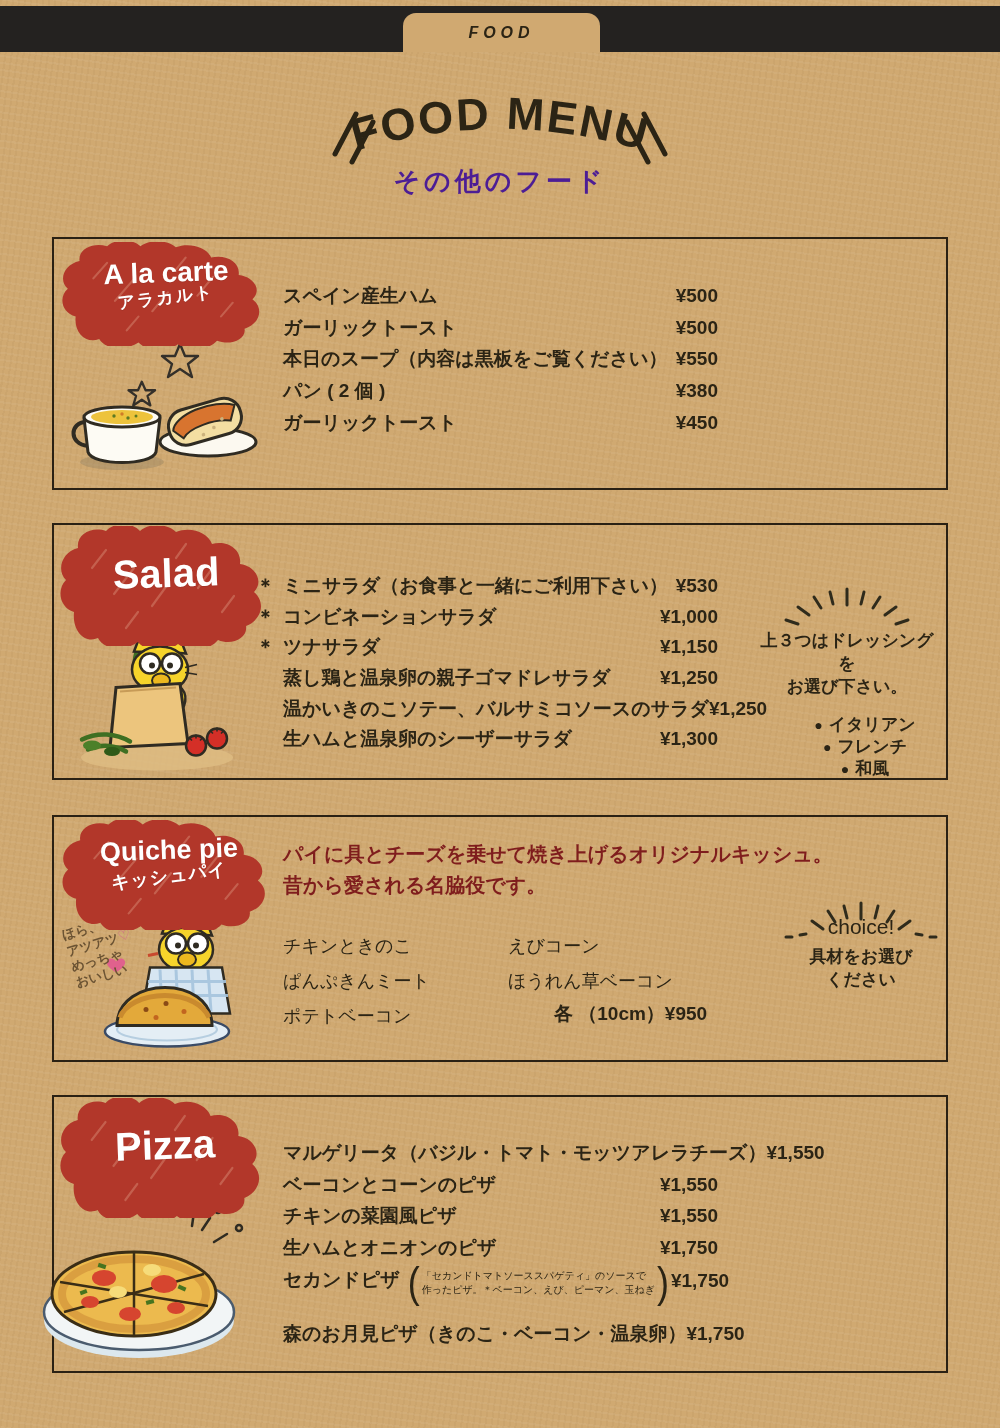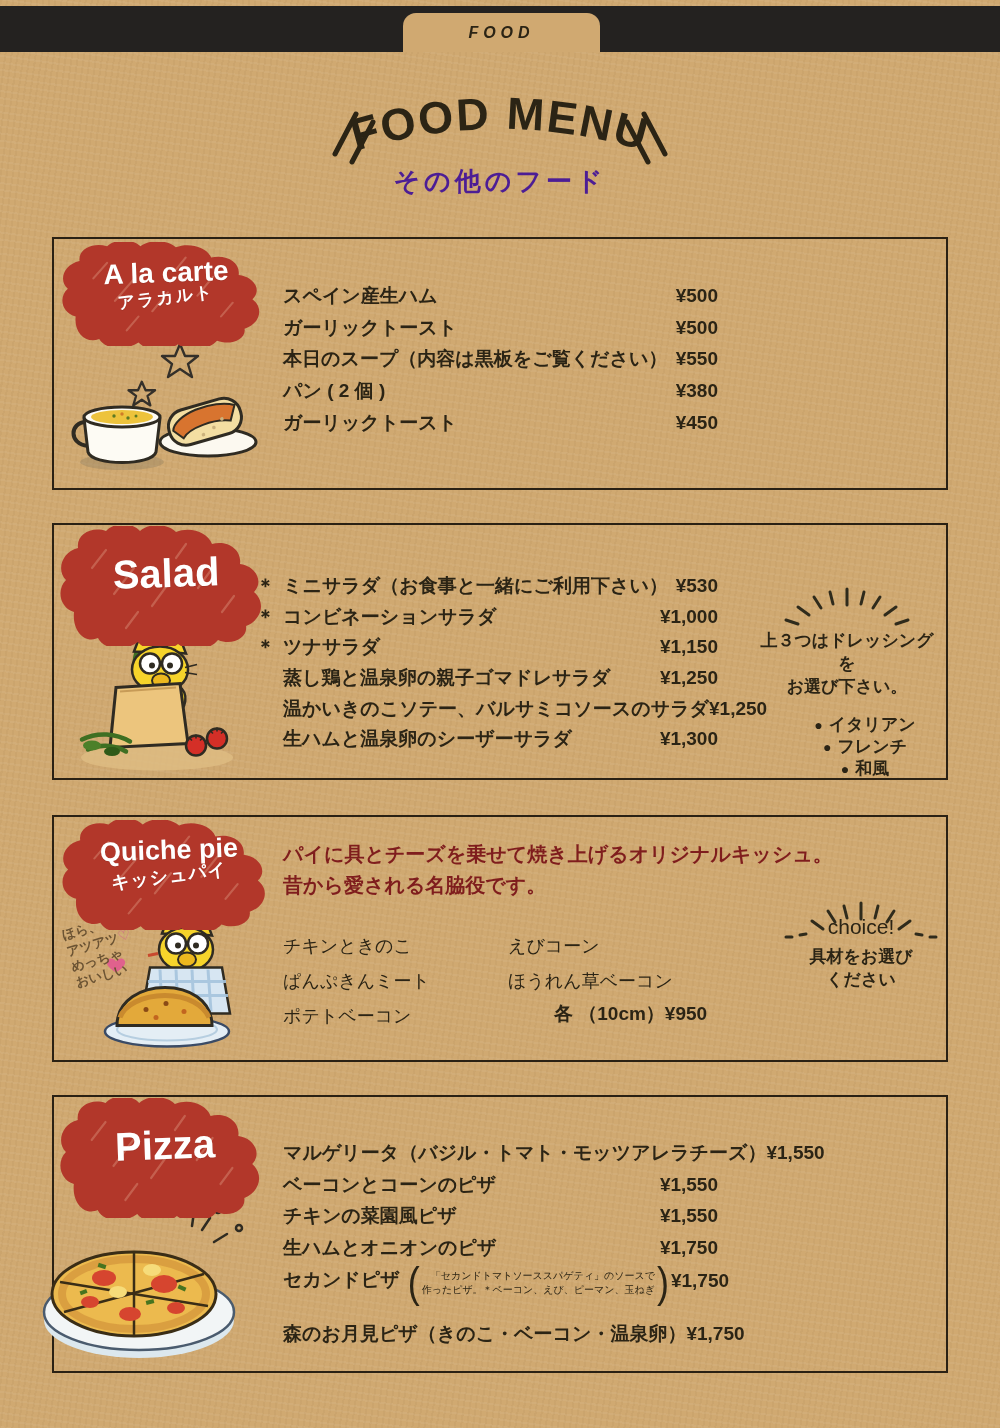--- a/index.html
+++ b/index.html
@@ -45,21 +45,21 @@
   .blob4 .blob-en{margin-top:25px;font-size:40px;transform:rotate(-2deg);}
   
   .rows{position:absolute;font-size:19px;font-weight:600;}
   .row{display:flex;align-items:baseline;white-space:nowrap;}
   .row .price{margin-left:auto;}
   .rows-alacarte{left:229px;top:44px;width:435px;}
   .rows-alacarte .row{height:31.7px;}
   .rows-salad{left:229px;top:48px;width:435px;}
   .rows-salad .row{height:30.7px;}
   .rows-pizza{left:229px;top:43px;width:435px;}
-  .rows-pizza .row{height:31.7px;text-align:right;}
+  .rows-pizza .row{height:31.7px;}
   .name{position:relative;}
   .ast{position:absolute;left:-27px;font-style:normal;}
   
   .row-second{height:54px !important;align-items:flex-start;}
   .row-second .price{padding-top:3px;}
   .pnote{display:flex;align-items:center;margin-left:6px;}
   .paren{font-size:36px;font-weight:400;line-height:.9;transform:scaleY(1.2);margin:0 2px;}
   .pnote-lines{display:flex;flex-direction:column;font-size:10px;line-height:1.4;font-weight:400;}
   
   .q-desc{position:absolute;left:229px;top:22px;font-size:20px;font-weight:700;color:#7f1d1d;line-height:31px;white-space:nowrap;}

